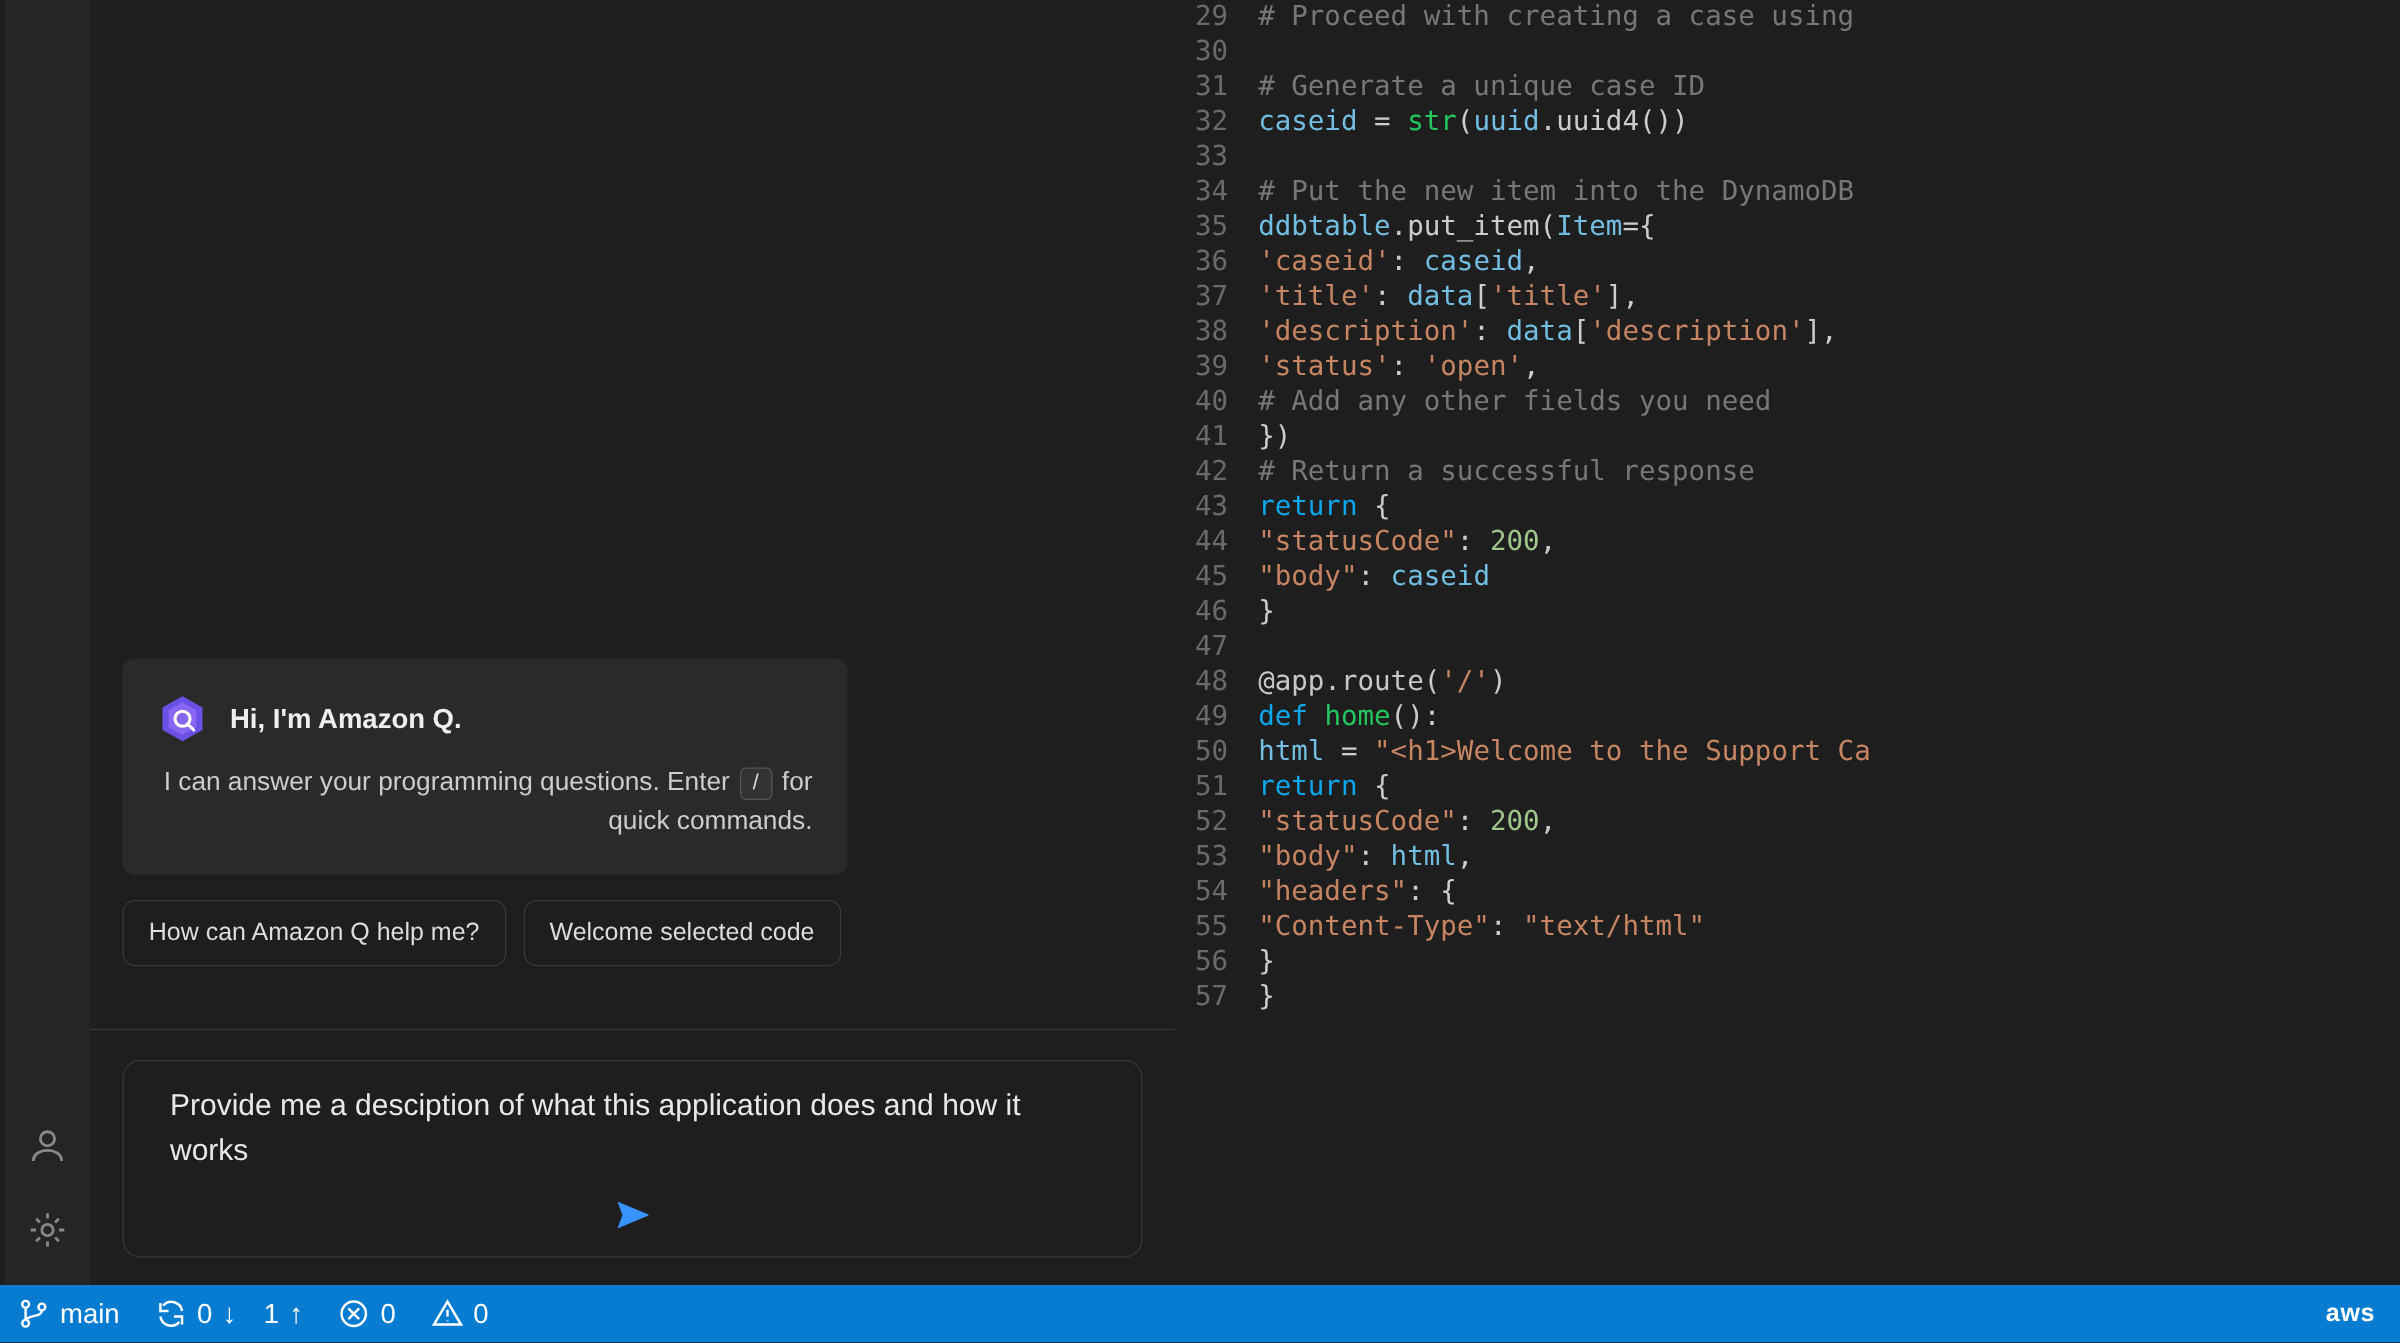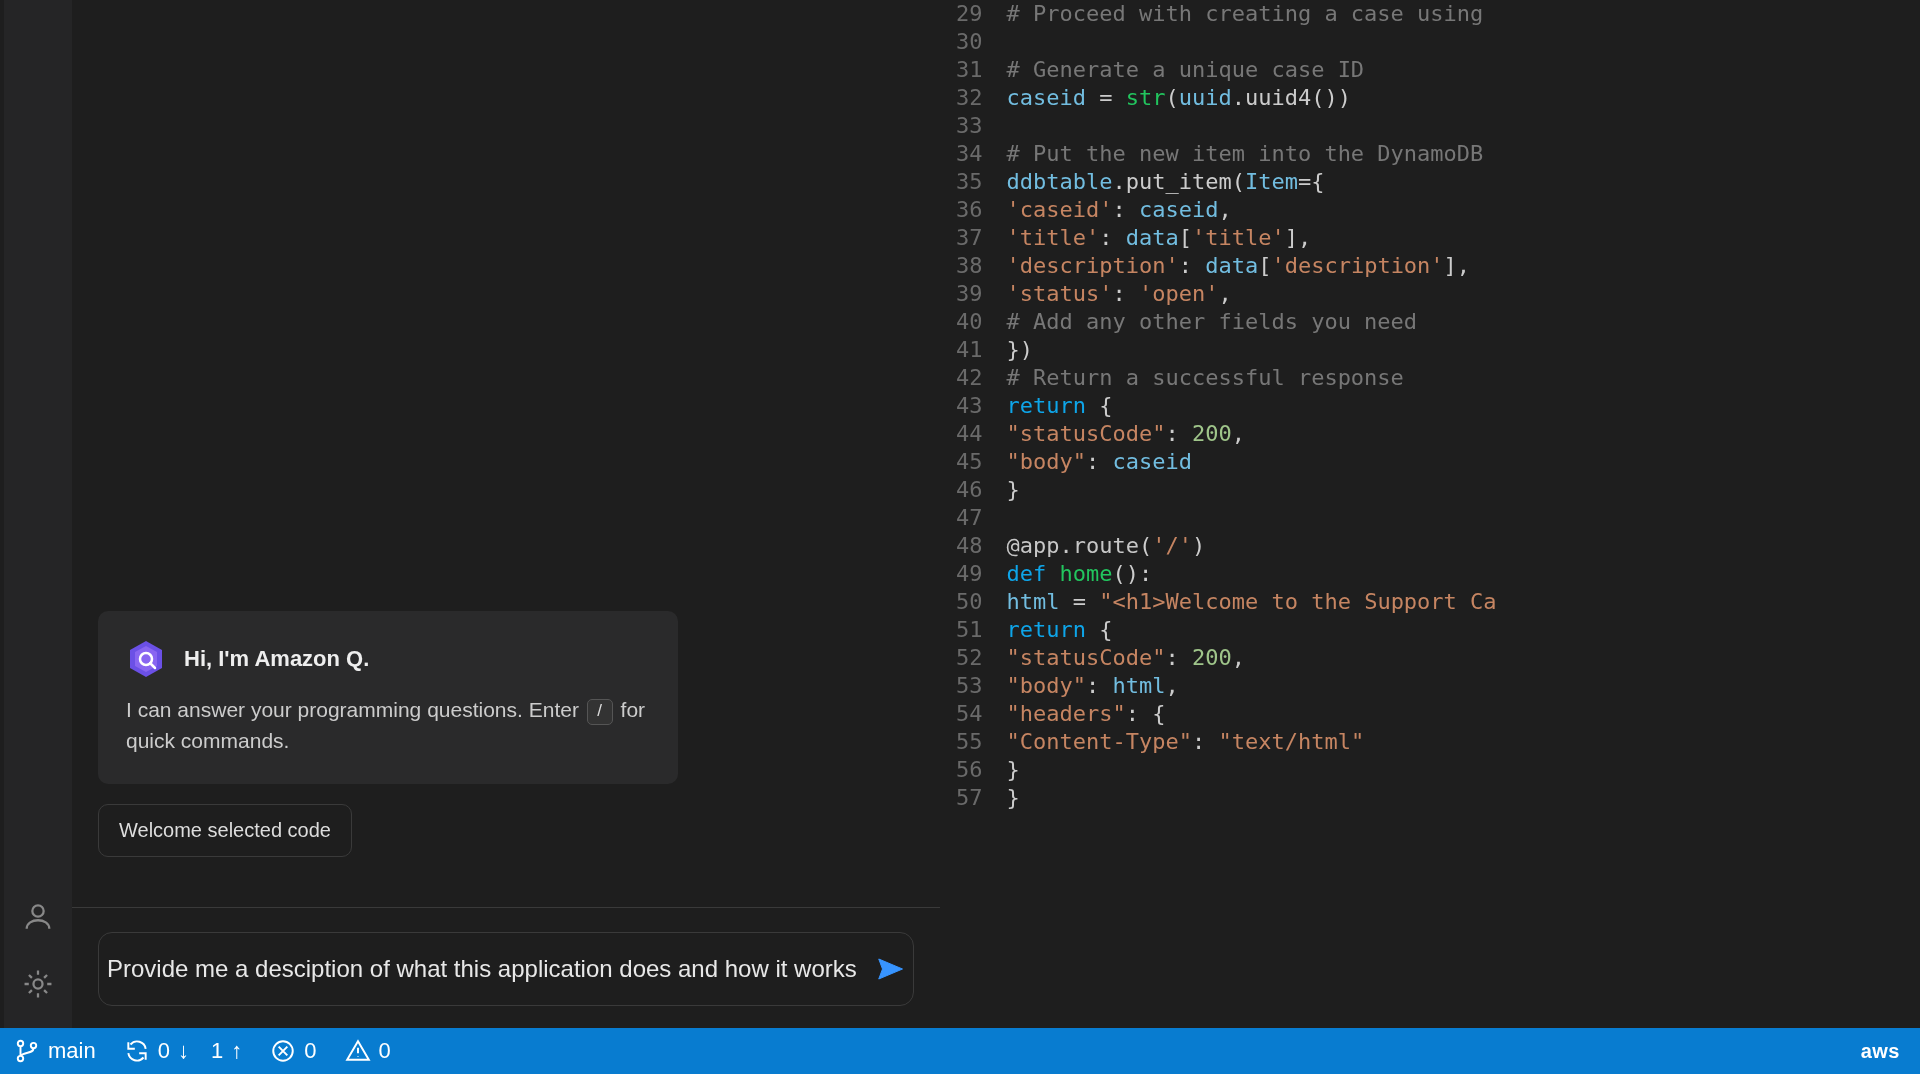--- a/index.html
+++ b/index.html
@@ -48,20 +48,21 @@
     flex-direction: column;
     justify-content: flex-end;
     padding: 0 26px 22px 26px;
   }
   .intro-card {
     background: #2a2a2b;
     border-radius: 10px;
     padding: 28px 28px 28px 28px;
     margin-bottom: 20px;
     width: 580px;
+    text-align: right;
   }
   .intro-head {
     display: flex;
     align-items: center;
     gap: 18px;
     margin-bottom: 16px;
   }
   .q-logo {
     width: 40px;
     height: 40px;
@@ -108,22 +109,23 @@
   .divider {
     height: 1px;
     background: #3a3a3a;
     margin: 0 -26px 24px -26px;
   }
   .input-box {
     border: 1px solid #3a3a3a;
     border-radius: 14px;
     display: flex;
     align-items: center;
-    padding: 18px 8px;
+    padding: 18px 37px;
     gap: 18px;
+    flex-direction: column;
   }
   .input-box .input-text {
     flex: 1;
     color: #e8e8e8;
     font-size: 24px;
     line-height: 1.5;
     outline: none;
     border: none;
     background: transparent;
     resize: none;
@@ -205,20 +207,21 @@
           <path d="M14 20 a6 6 0 1 0 12 0 a6 6 0 1 0 -12 0 M24 24 l5 5" fill="none" stroke="#ffffff" stroke-width="2.5" stroke-linecap="round"></path>
         </svg>
         <div class="intro-title">Hi, I'm Amazon Q.</div>
       </div>
       <div class="intro-body">
         <span>I can answer your programming questions. Enter </span><span class="kbd">/</span><span> for quick commands.</span>
       </div>
     </div>
 
     <div class="suggestions">
+      <button class="suggestion-btn">How can Amazon Q help me?</button>
       <button class="suggestion-btn">Welcome selected code</button>
     </div>
 
     <div class="divider"></div>
 
     <div class="input-box">
       <div class="input-text" contenteditable="true" style="">Provide me a desciption of what this application does and how it works</div>
       <svg class="send-icon" viewBox="0 0 24 24">
         <path d="M3 20 L22 12 L3 4 L6 12 Z" fill="#3794ff" stroke="#3794ff" stroke-width="0.8" stroke-linejoin="round"></path>
       </svg>

